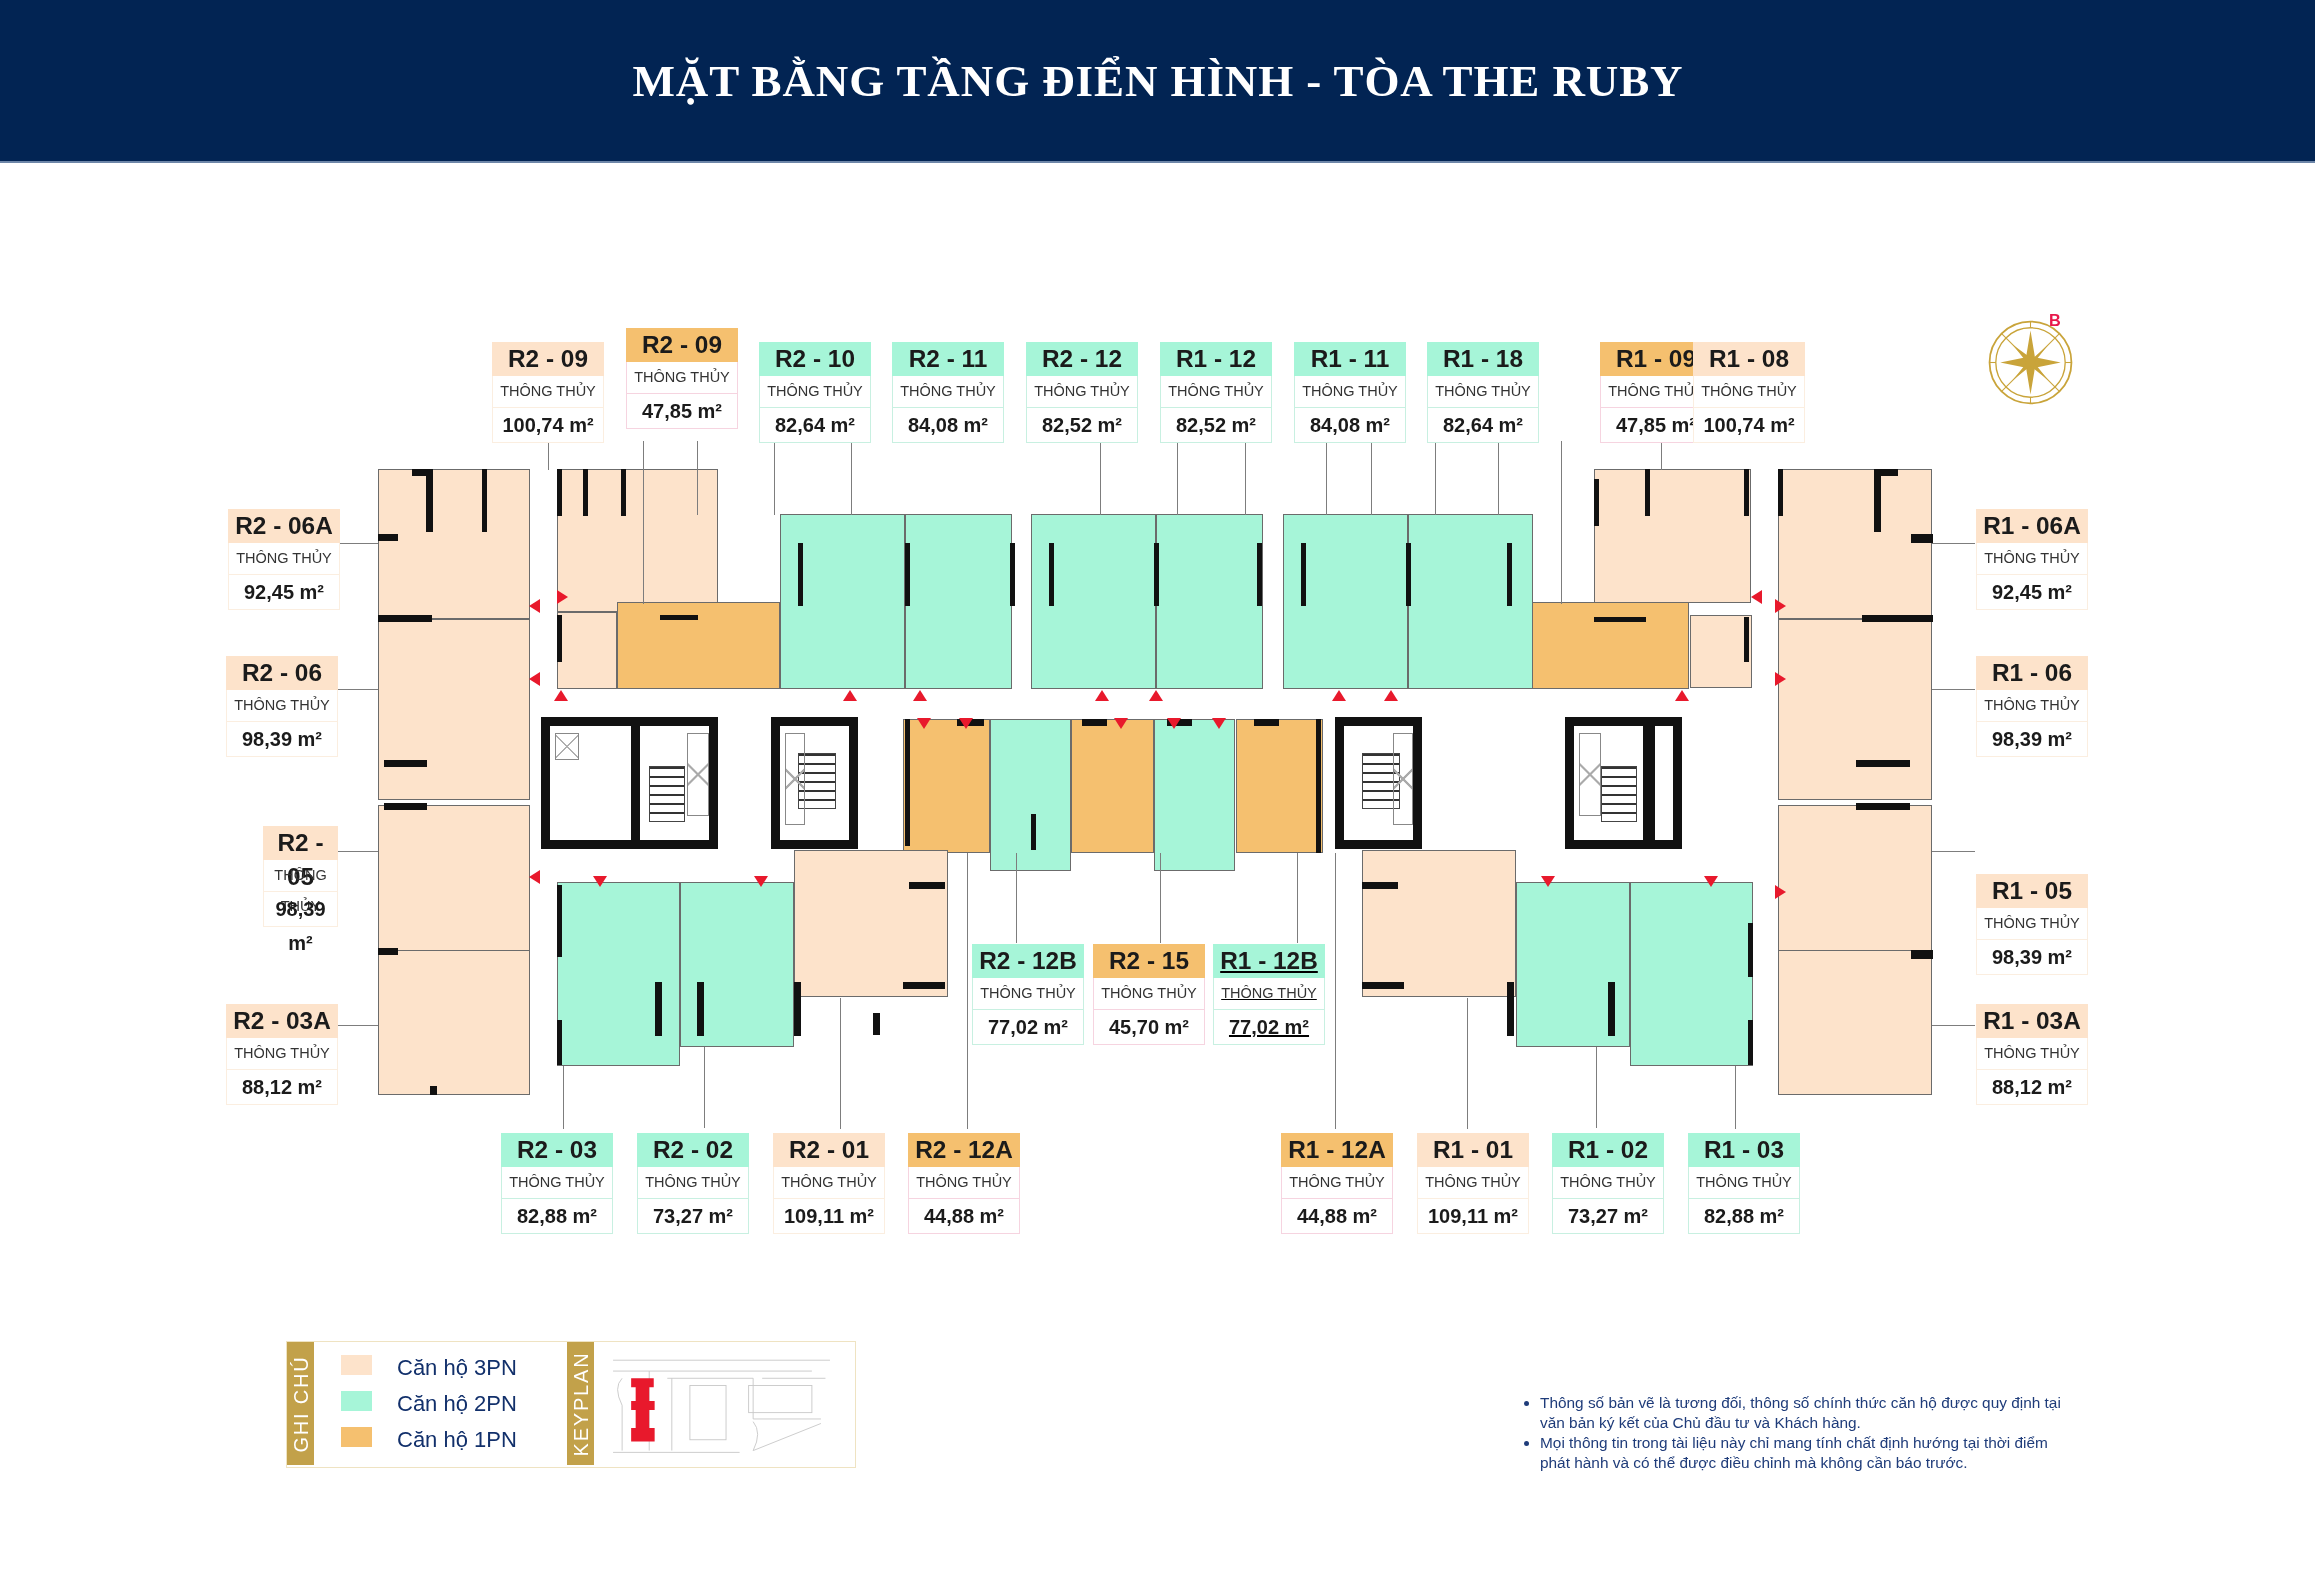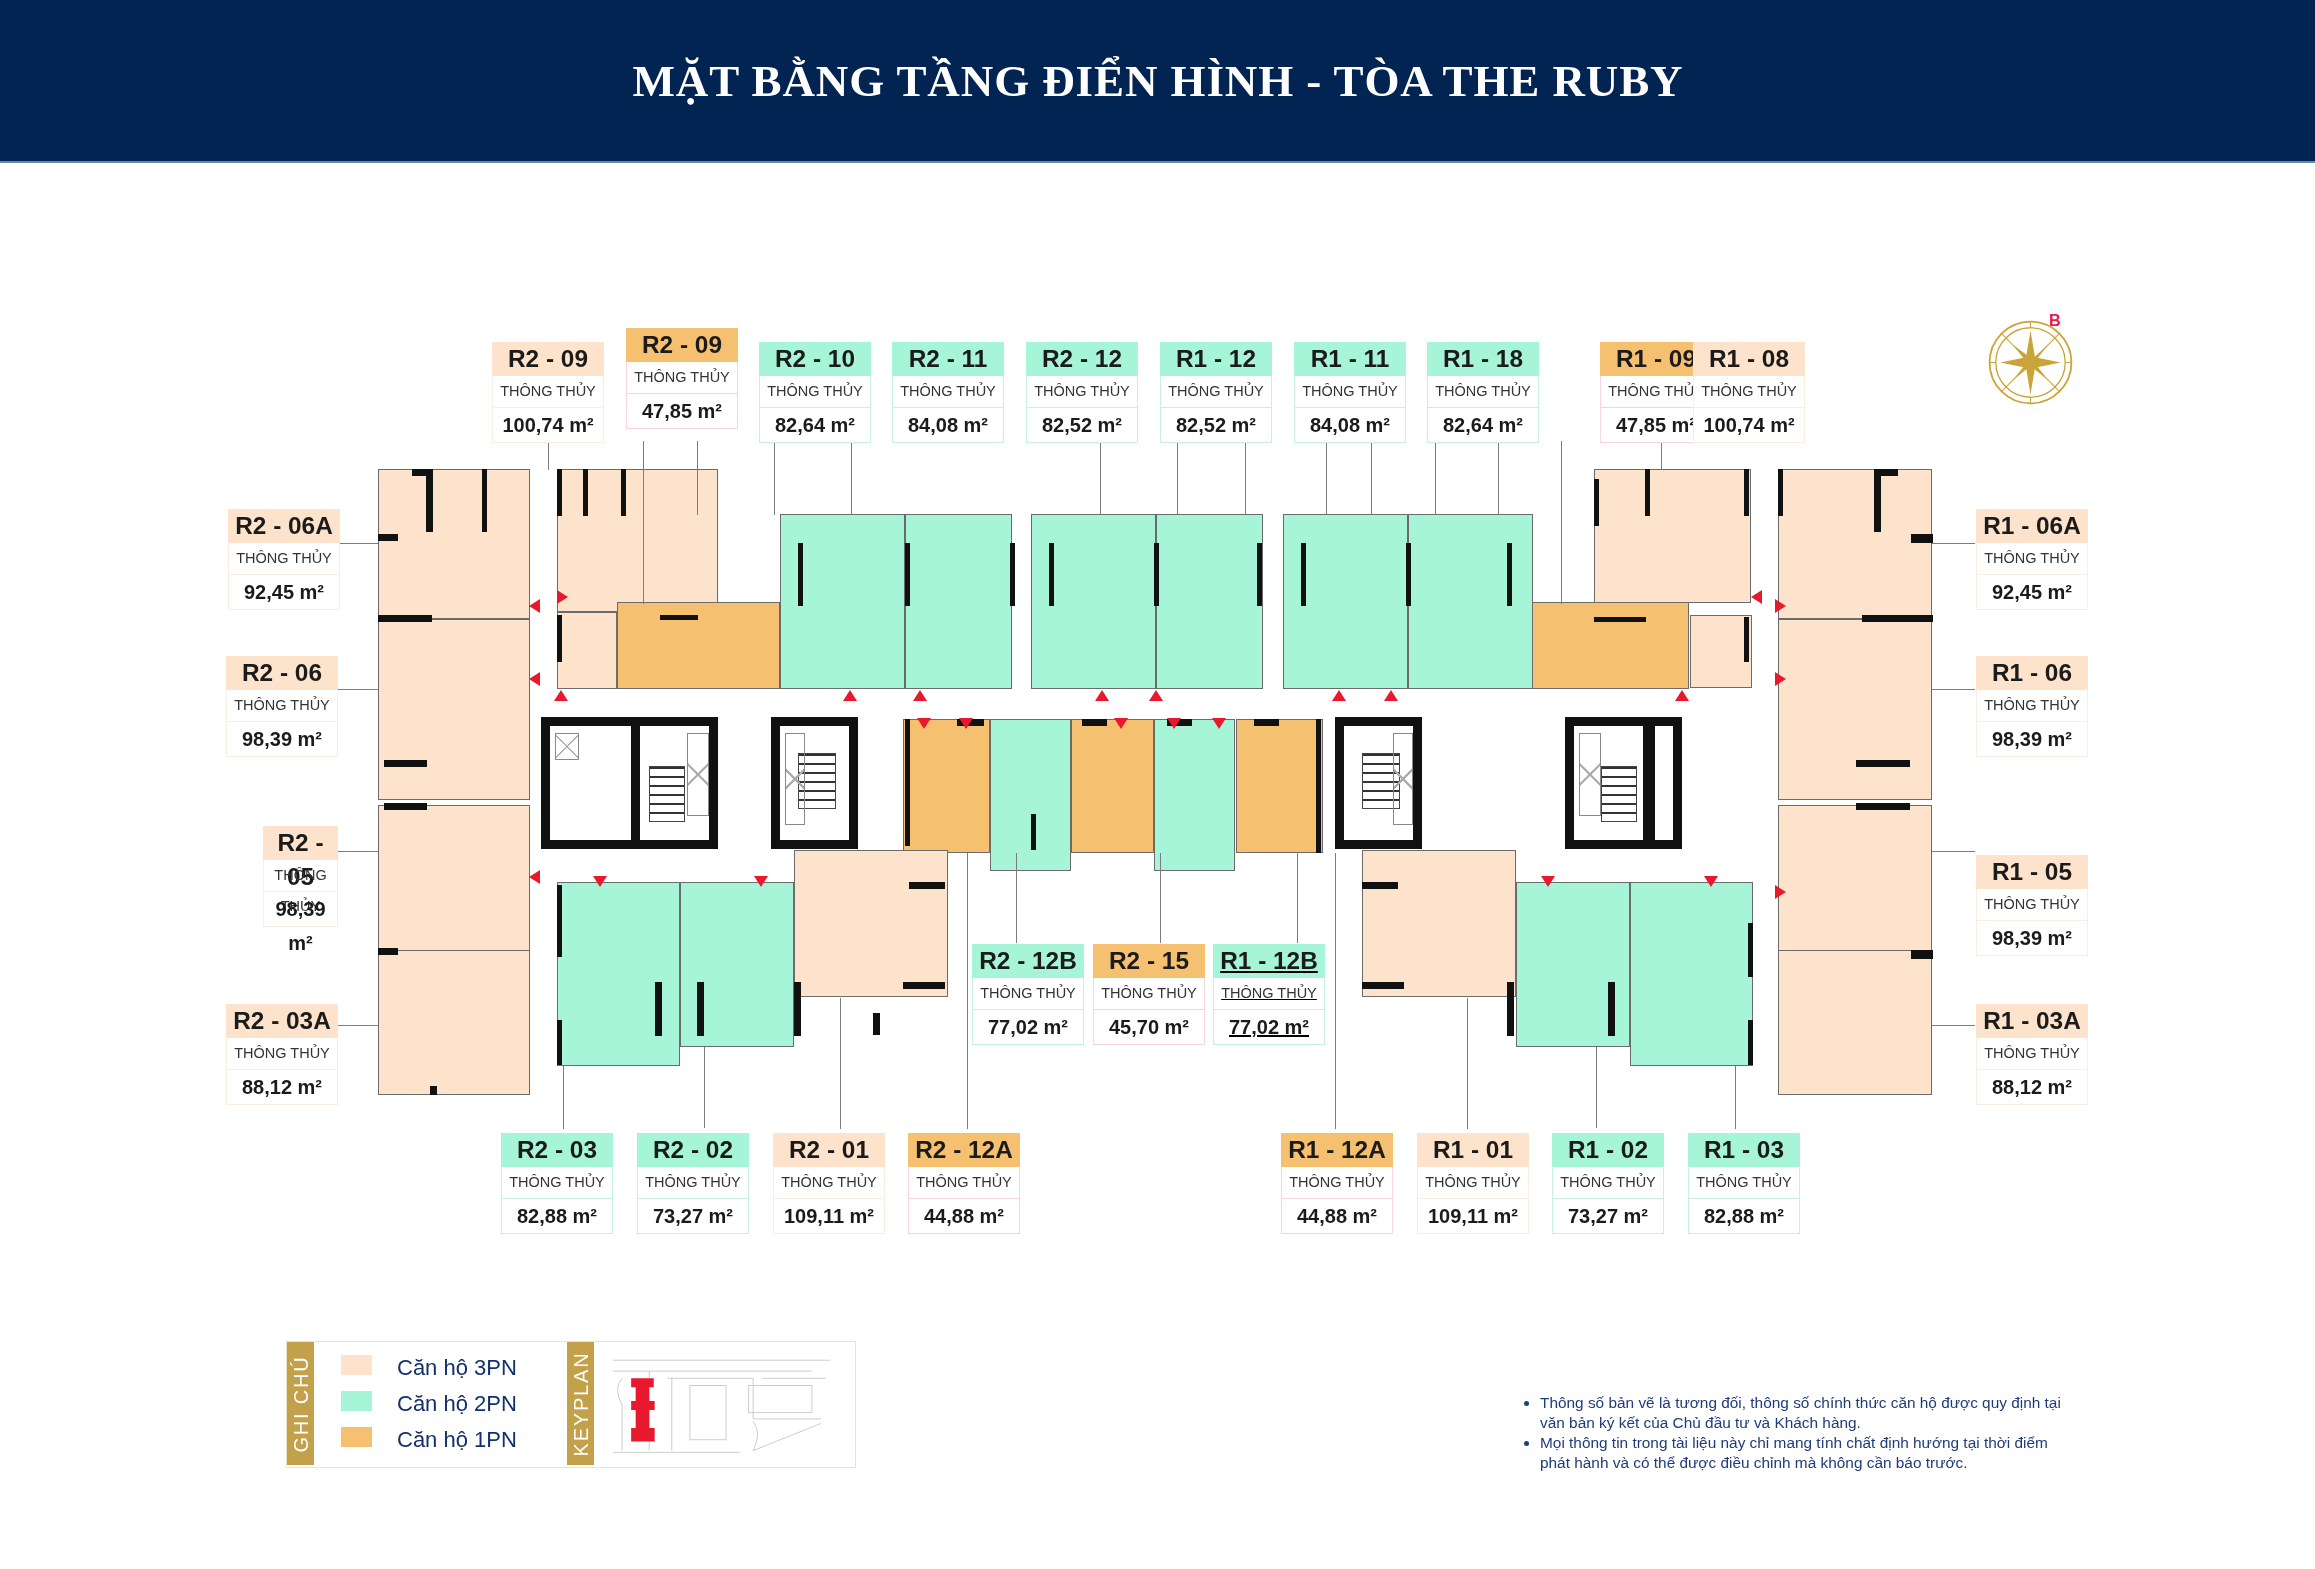--- a/index.html
+++ b/index.html
@@ -315,21 +315,21 @@
 <div class="label lb3" style="left:1976px;top:509px;">
   <div class="nm">R1 - 06A</div>
   <div class="tt">THÔNG THỦY</div>
   <div class="ar">92,45 m²</div>
 </div>
 <div class="label lb3" style="left:1976px;top:656px;">
   <div class="nm">R1 - 06</div>
   <div class="tt">THÔNG THỦY</div>
   <div class="ar">98,39 m²</div>
 </div>
-<div class="label lb3" style="left:1976px;top:855px;">
+<div class="label lb3" style="left:1976px;top:874px;">
   <div class="nm">R1 - 05</div>
   <div class="tt">THÔNG THỦY</div>
   <div class="ar">98,39 m²</div>
 </div>
 <div class="label lb3" style="left:1976px;top:1004px;">
   <div class="nm">R1 - 03A</div>
   <div class="tt">THÔNG THỦY</div>
   <div class="ar">88,12 m²</div>
 </div>
 

